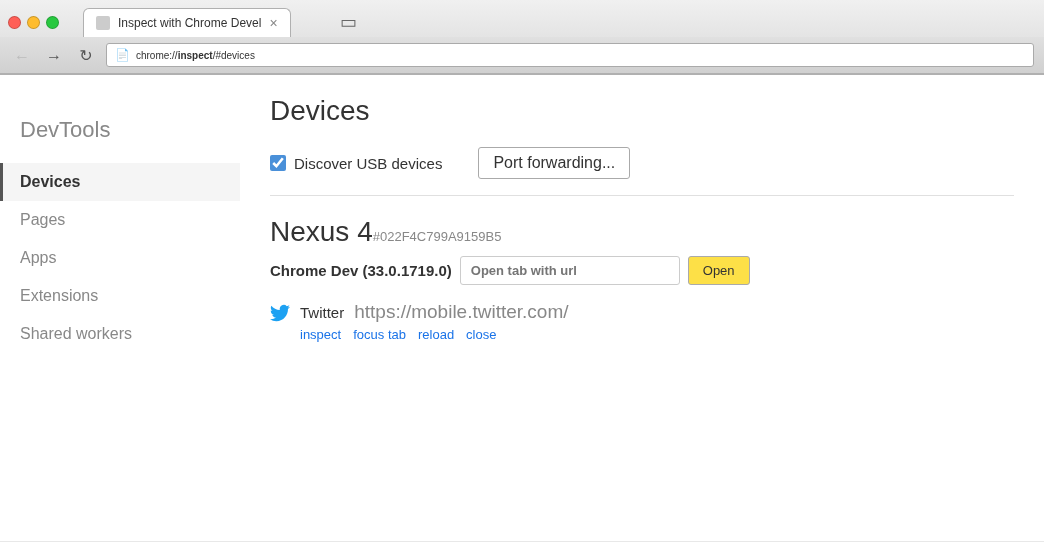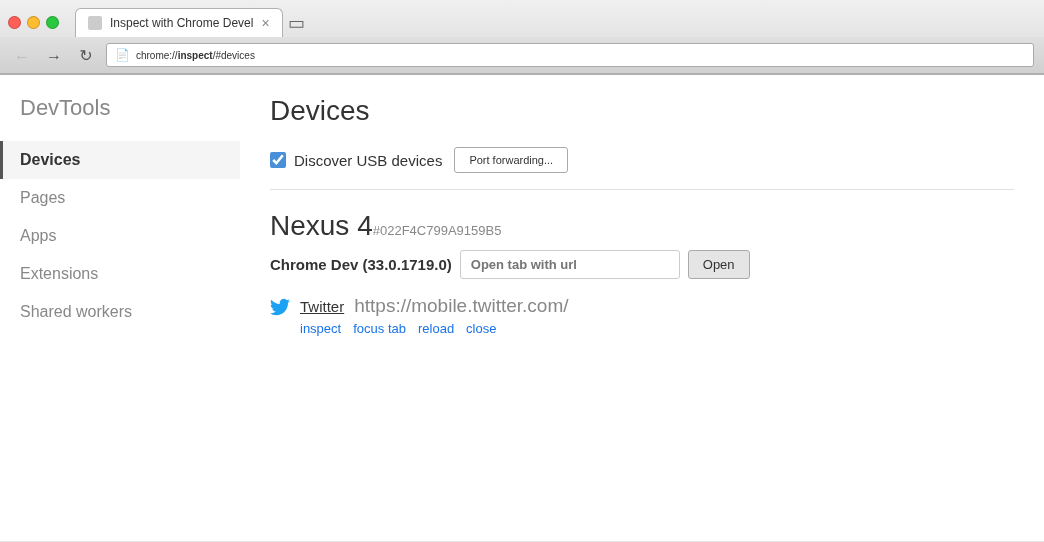--- a/index.html
+++ b/index.html
@@ -9,73 +9,73 @@
     .browser-chrome { background: linear-gradient(to bottom, #f0f0f0, #d8d8d8); border-bottom: 1px solid #b0b0b0; }
 
     
     .title-bar { display: flex; align-items: center; padding: 8px 8px 0 8px; gap: 8px; }
     .window-controls { display: flex; gap: 6px; align-items: center; }
     .win-btn { width: 13px; height: 13px; border-radius: 50%; border: 1px solid rgba(0,0,0,0.2); cursor: pointer; }
     .win-btn.close { background: #ff5f57; }
     .win-btn.minimize { background: #febc2e; }
     .win-btn.maximize { background: #28c840; }
 
-    .tab-bar { display: flex; align-items: flex-end; margin-left: 8px; }
+    .tab-bar { display: flex; margin-left: 16px; gap: 44px; }
     .tab { display: flex; align-items: center; background: white; border: 1px solid #b0b0b0; border-bottom: none; border-radius: 6px 6px 0 0; padding: 6px 12px; gap: 8px; min-width: 180px; max-width: 220px; }
     .tab-icon { width: 14px; height: 14px; background: #ccc; border-radius: 2px; flex-shrink: 0; }
     .tab-title { font-size: 12px; color: #333; white-space: nowrap; overflow: hidden; text-overflow: ellipsis; flex: 1; }
     .tab-close { font-size: 14px; color: #888; cursor: pointer; flex-shrink: 0; }
 
     .tab-new { width: 28px; height: 28px; background: transparent; border: none; border-radius: 4px; display: flex; align-items: center; justify-content: center; cursor: pointer; font-size: 18px; color: #666; }
 
     
     .address-bar { background: linear-gradient(to bottom, #e0e0e0, #d0d0d0); padding: 6px 10px; display: flex; align-items: center; gap: 8px; border-bottom: 1px solid #b0b0b0; }
     .nav-btn { width: 24px; height: 24px; background: none; border: none; cursor: pointer; display: flex; align-items: center; justify-content: center; color: #555; font-size: 16px; }
     .nav-btn.disabled { color: #bbb; cursor: default; }
     .url-bar { flex: 1; background: white; border: 1px solid #aaa; border-radius: 3px; padding: 4px 8px; display: flex; align-items: center; gap: 6px; }
     .url-page-icon { font-size: 12px; color: #888; }
     .url-text { font-size: 10px; color: #333; font-family: Arial, sans-serif; }
 
     
     .page-content { background: white; display: flex; height: calc(542px - 76px); }
 
     
-    .sidebar { width: 240px; padding: 20px 0; flex-shrink: 0; }
+    .sidebar { width: 240px; padding: 20px 0; flex-shrink: 0; margin-top: 22px; }
     .sidebar-title { font-size: 22px; color: #888; padding: 0 20px 20px 20px; font-weight: normal; }
     .sidebar-item { display: block; padding: 10px 20px; font-size: 16px; color: #888; cursor: pointer; text-decoration: none; }
     .sidebar-item.active { color: #333; font-weight: bold; border-left: 3px solid #555; padding-left: 17px; background: #f5f5f5; }
 
     
     .main-content { flex: 1; padding: 20px 30px; overflow-y: auto; }
     .page-title { font-size: 28px; color: #333; font-weight: normal; margin-bottom: 20px; }
 
     
     .discover-row { display: flex; align-items: center; gap: 12px; padding-bottom: 16px; border-bottom: 1px solid #e0e0e0; margin-bottom: 20px; }
     .checkbox-wrapper { display: flex; align-items: center; gap: 8px; }
     .checkbox { width: 16px; height: 16px; accent-color: #4a90d9; cursor: pointer; }
     .discover-label { font-size: 15px; color: #333; }
-    .port-forwarding-btn { padding: 6px 14px; font-size: 11px; background: white; border: 1px solid #aaa; border-radius: 3px; cursor: pointer; color: #333; }
+    .port-forwarding-btn { padding: 6px 14px; font-size: 16px; background: white; border: 1px solid #aaa; border-radius: 3px; cursor: pointer; color: #333; margin-left: 24px; }
 
     
     .device-name-row { display: flex; align-items: baseline; margin-bottom: 8px; }
     .device-name { font-size: 28px; color: #333; font-weight: normal; }
     .device-id { font-size: 13px; color: #888; }
 
     
     .chrome-dev-row { display: flex; align-items: center; gap: 8px; margin-bottom: 16px; }
     .chrome-dev-label { font-size: 15px; font-weight: bold; color: #333; }
     .url-input { padding: 6px 10px; font-size: 13px; border: 1px solid #ccc; border-radius: 3px; width: 220px; color: #999; font-weight: bold; }
-    .open-btn { padding: 6px 14px; font-size: 13px; background: #e5e5e5; border: 1px solid #aaa; border-radius: 3px; cursor: pointer; color: #333; }
+    .open-btn { padding: 6px 14px; font-size: 13px; background: #fde047; border: 1px solid #aaa; border-radius: 3px; cursor: pointer; color: #333; }
 
     
     .page-row { display: flex; align-items: flex-start; gap: 10px; }
     .page-favicon { width: 20px; height: 20px; flex-shrink: 0; margin-top: 2px; }
     .page-info { display: flex; flex-direction: column; gap: 4px; }
     .page-title-row { display: flex; align-items: baseline; gap: 10px; }
-    .page-name { font-size: 15px; color: #333; text-decoration: underline; }
+    .page-name { font-size: 15px; color: #333; }
     .page-url { font-size: 19px; color: #888; }
     .page-actions { display: flex; gap: 12px; }
     .page-action { font-size: 13px; color: #1a73e8; cursor: pointer; text-decoration: none; }
 
     
     .twitter-icon { width: 20px; height: 20px; }
   </style>
 </head>
 <body>
 

